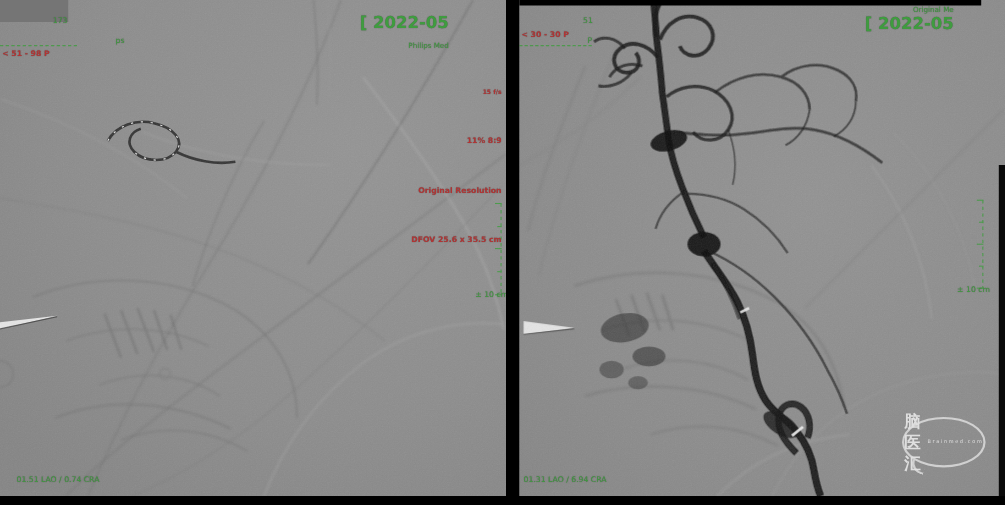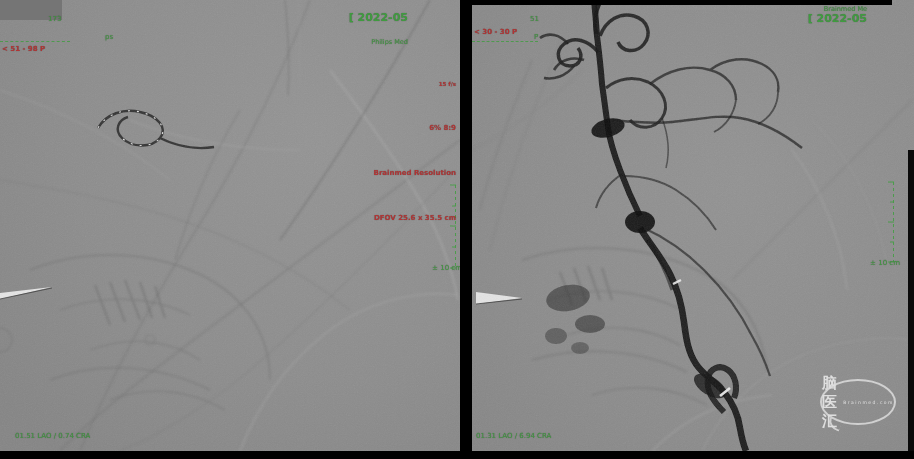--- a/index.html
+++ b/index.html
@@ -9,21 +9,21 @@
   *{margin:0;padding:0;box-sizing:border-box;}
   body{background:#222;font-family:"DejaVu Sans",sans-serif;}
   .stage{position:relative;width:914px;height:459px;background:var(--divider);overflow:hidden;}
   .panel{position:absolute;top:0;height:451px;background:var(--panel-bg);overflow:hidden;}
   .panel-left{left:0;width:460px;}
   .panel-right{left:472px;width:442px;}
   .panel svg{position:absolute;left:0;top:0;}
   .ovl{position:absolute;line-height:1.15;white-space:pre;text-shadow:0 0 1px rgba(0,0,0,.45);}
   .green{color:var(--overlay-green);}
   .red{color:var(--overlay-red);font-weight:bold;}
-  .fs6{font-size:6.5px;} .fs7{font-size:7px;} .fs10{font-size:11px;font-weight:bold;}
+  .fs6{font-size:6.5px;} .fs7{font-size:7px;} .fs10{font-size:15px;font-weight:bold;}
   .tr{text-align:right;}
   .tl-dark{position:absolute;left:0;top:0;width:62px;height:20px;background:#757575;}
   .top-strip{position:absolute;left:0;top:0;width:420px;height:5px;background:#000;}
   .edge-strip{position:absolute;left:436px;top:150px;width:6px;height:301px;background:#0a0a0a;}
   .dash-line{position:absolute;height:0;border-top:1px dashed var(--overlay-green);opacity:.8;}
   .watermark{position:absolute;left:348px;top:379px;width:76px;height:46px;
     border:2px solid rgba(240,240,240,.8);border-radius:50%;
     display:flex;flex-direction:row;align-items:center;justify-content:flex-end;
     color:var(--watermark);opacity:.85;}
   .watermark .wm-main{font-size:15px;letter-spacing:3px;font-weight:bold;}
@@ -99,22 +99,22 @@
 
     <div class="tl-dark"></div>
     <div class="ovl green fs7" style="left:48px;top:15px;">173</div>
     <div class="ovl green fs7" style="left:61px;top:33px;margin-left:44px;">ps</div>
     <div class="dash-line" style="left:0;top:41px;width:70px;"></div>
     <div class="ovl red fs7" style="left:2px;top:45px;">&lt; 51 - 98 P</div>
     <div class="ovl green fs6 tr" style="left:250px;top:4px;width:158px;margin-top:35px;">Philips Med</div>
     <div class="ovl green fs10 tr" style="left:250px;top:12px;width:158px;">[ 2022-05</div>
     <div class="ovl tr" style="left:290px;top:44px;width:166px;">
       <div class="red" style="font-size:5.5px;">15 f/s</div>
-      <div class="red fs7">6% 8:9</div>
-      <div class="red fs7">Brainmed Resolution</div>
+      <div class="red fs7">11% 8:9</div>
+      <div class="red fs7">Original Resolution</div>
       <div class="red fs7">DFOV 25.6 x 35.5 cm</div>
     </div>
     <div class="ovl green fs7 tr" style="left:420px;top:264px;width:42px;">± 10 cm</div>
     <div class="ovl green fs7" style="left:15px;top:432px;">01.51 LAO / 0.74 CRA</div>
     <div class="ovl tr" style="left:355px;top:434px;width:100px;">
       
       
     </div>
   </div>
 
@@ -203,21 +203,21 @@
       </g>
       <rect width="442" height="451" filter="url(#grainR)" opacity="0.10"></rect>
     </svg>
 
     <div class="top-strip"></div>
     <div class="edge-strip"></div>
     <div class="ovl green fs7" style="left:58px;top:15px;">51</div>
     <div class="ovl green fs7" style="left:62px;top:33px;">P</div>
     <div class="dash-line" style="left:0;top:41px;width:66px;"></div>
     <div class="ovl red fs7" style="left:2px;top:28px;">&lt; 30 - 30 P</div>
-    <div class="ovl green fs6 tr" style="left:240px;top:6px;width:155px;">Brainmed Me</div>
+    <div class="ovl green fs6 tr" style="left:240px;top:6px;width:155px;">Original Me</div>
     <div class="ovl green fs10 tr" style="left:240px;top:13px;width:155px;">[ 2022-05</div>
     <div class="ovl green fs7 tr" style="left:386px;top:259px;width:42px;">± 10 cm</div>
     <div class="ovl green fs7" style="left:4px;top:432px;">01.31 LAO / 6.94 CRA</div>
     <div class="ovl tr" style="left:334px;top:434px;width:100px;">
       
       
     </div>
     <div class="watermark">
       <div class="wm-main">脑医汇</div>
       <div class="wm-sub">Brainmed.com</div>

